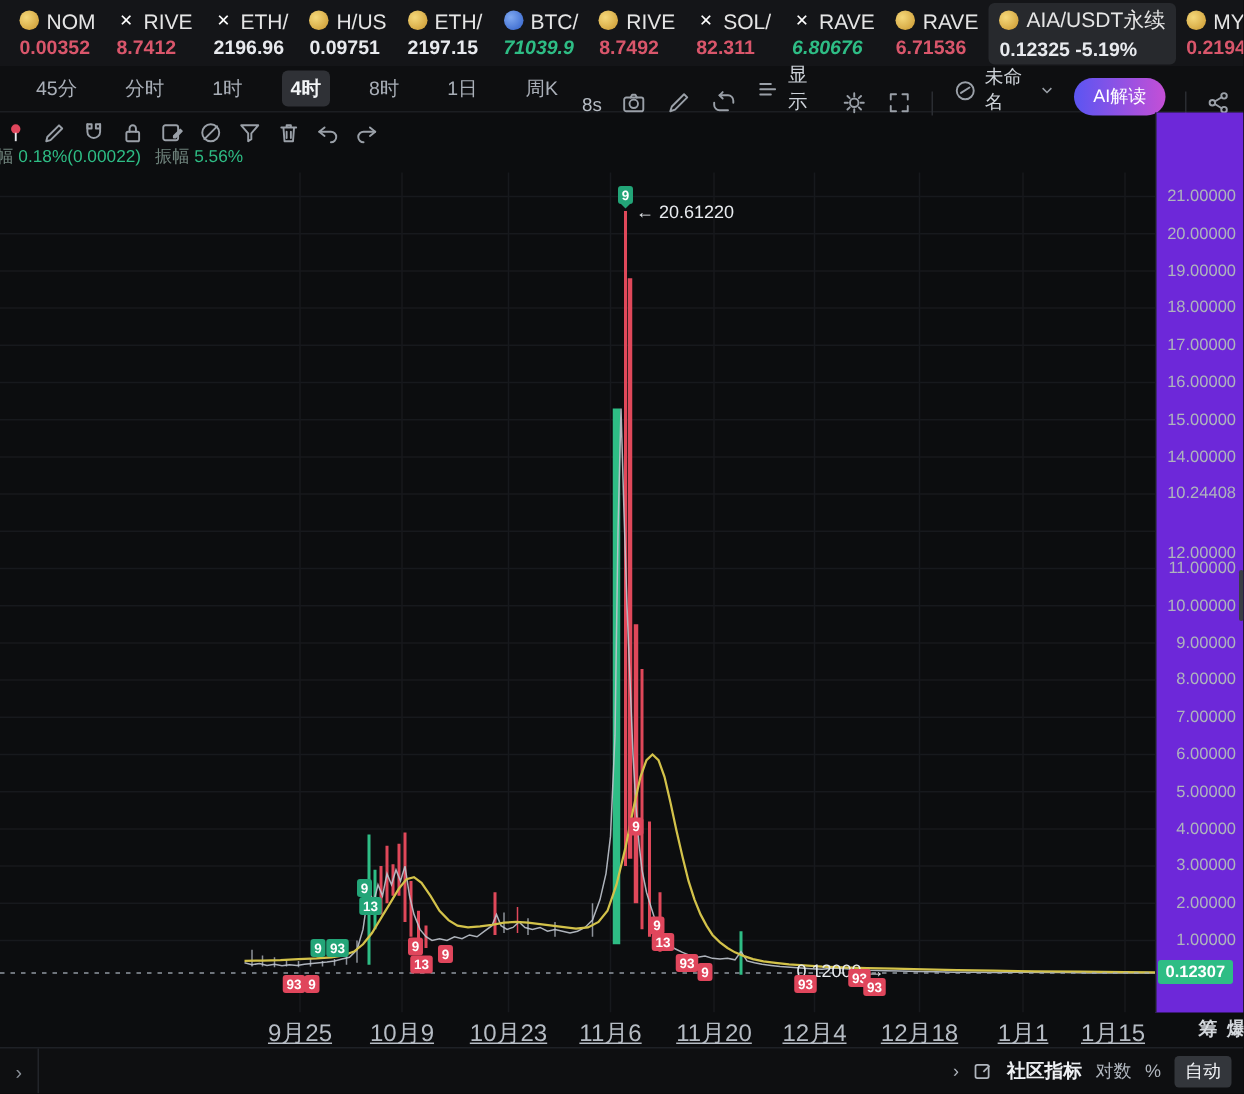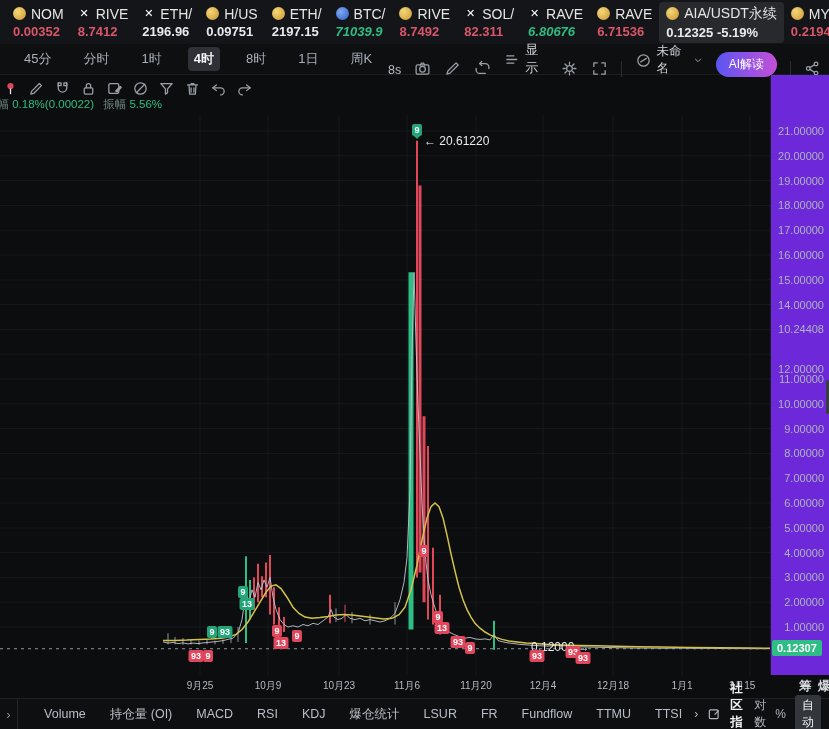--- a/index.html
+++ b/index.html
@@ -65,21 +65,21 @@
   
   #y-axis { position:absolute; left:770px; top:75px; width:59px; height:600px;
     border-left:1px solid #1d2024; background:#6d28d9;text-decoration:underline; }
   .ytick { position:absolute; right:5px; color:#aeb4bc; font-size:11px; }
   #cur-badge { position:absolute; left:1px; background:#2ebd85; color:#fff; font-size:11px;
     font-weight:bold; padding:2px 5px; border-radius:2px; }
   #scroll-nub { position:absolute; right:0; width:3px; height:34px; background:#3a3e44; border-radius:2px; }
 
   
   #x-axis { position:absolute; left:0; top:675px; width:829px; height:23px; }
-  .xtick { position:absolute; transform:translateX(-50%); color:#b6bcc4; font-size:10px; top:4px; white-space:nowrap; }
+  .xtick { position:absolute; transform:translateX(-50%); color:#b6bcc4; font-size:16px; top:4px; white-space:nowrap;text-decoration:underline; }
   .side-tg { position:absolute; top:3px; color:#d4d8dd; font-size:12.5px; font-weight:bold; cursor:pointer; }
 
   
   #bottom-bar { position:absolute; left:0; top:698px; width:829px; height:31px;
     background:#0e0f11; border-top:1px solid #1e2126; display:flex; align-items:center; }
   #bb-chevron { width:26px; height:100%; display:flex; align-items:center; justify-content:center;
     color:#8a9098; font-size:13px; border-right:1px solid #22252a; cursor:pointer; }
   #bb-tabs { display:flex; align-items:center; margin-left:14px; gap:0; }
   .bb-tab { color:#b9bfc7; font-size:12.5px; padding:0 12px; cursor:pointer; white-space:nowrap; }
   #bb-right { margin-left:auto; display:flex; align-items:center; gap:9px; padding-right:8px; }
@@ -465,33 +465,20 @@
       <div class="xtick" style="left: 543px;">12月4</div>
       <div class="xtick" style="left: 613px;">12月18</div>
       <div class="xtick" style="left: 682px;">1月1</div>
       <div class="xtick" style="left: 742px;">1月15</div>
       <div class="side-tg" style="left: 799px;">筹</div>
       <div class="side-tg" style="left: 818px;">爆</div>
     </div>
 
   <div id="bottom-bar">
     <div id="bb-chevron">›</div>
-    <div id="bb-tabs">
-        <span class="bb-tab">Volume</span>
-        <span class="bb-tab">持仓量 (OI)</span>
-        <span class="bb-tab">MACD</span>
-        <span class="bb-tab">RSI</span>
-        <span class="bb-tab">KDJ</span>
-        <span class="bb-tab">爆仓统计</span>
-        <span class="bb-tab">LSUR</span>
-        <span class="bb-tab">FR</span>
-        <span class="bb-tab">Fundflow</span>
-        <span class="bb-tab">TTMU</span>
-        <span class="bb-tab">TTSI</span>
-      </div>
     <div id="bb-right">
       <span class="bb-sm">›</span>
       <span class="tb-ic" style="width:14px;height:14px;">
           <svg width="14" height="14" viewBox="0 0 24 24" fill="none" stroke="#b0b6be" stroke-width="2">
             <rect x="4" y="5" width="15" height="15" rx="2"></rect>
             <path d="M13 13l7-7"></path>
           </svg>
         </span>
       <span id="bb-comm">社区指标</span>
       <span class="bb-sm">对数</span>

